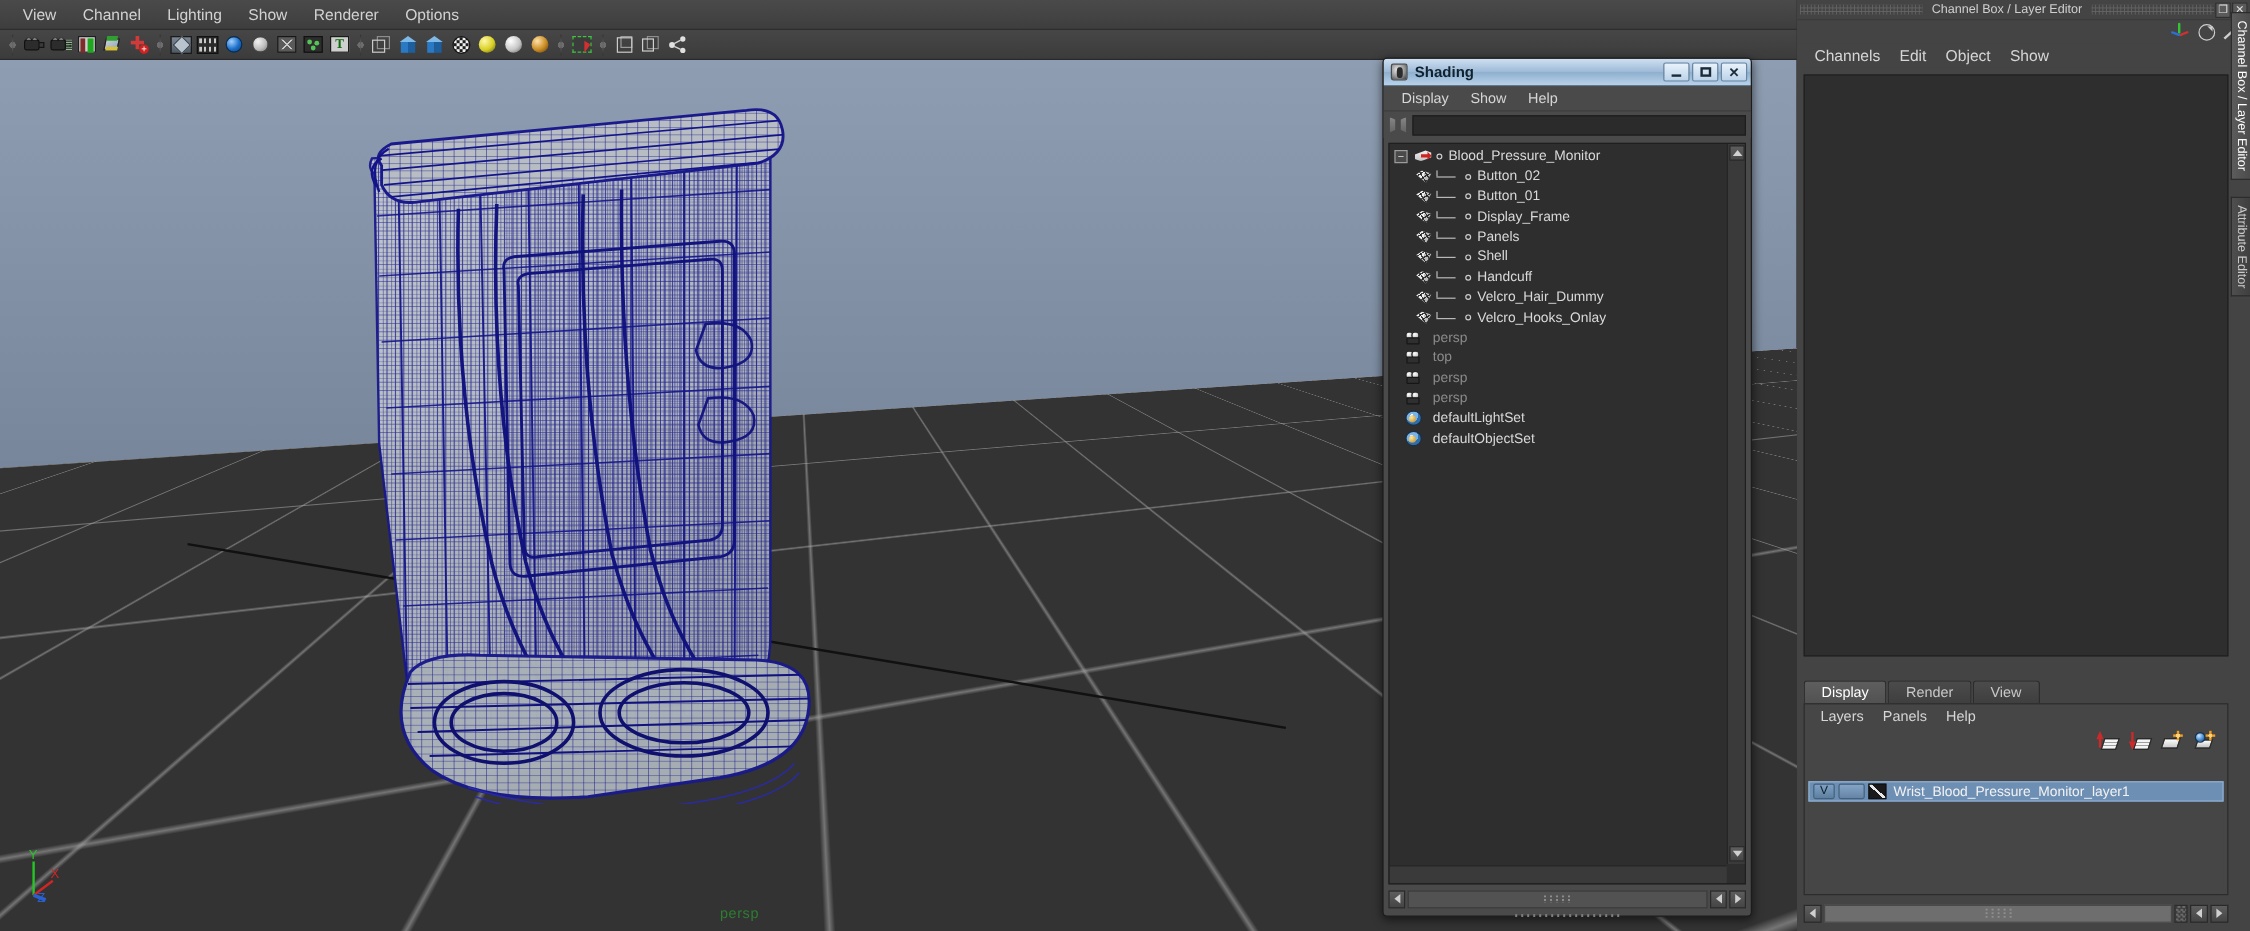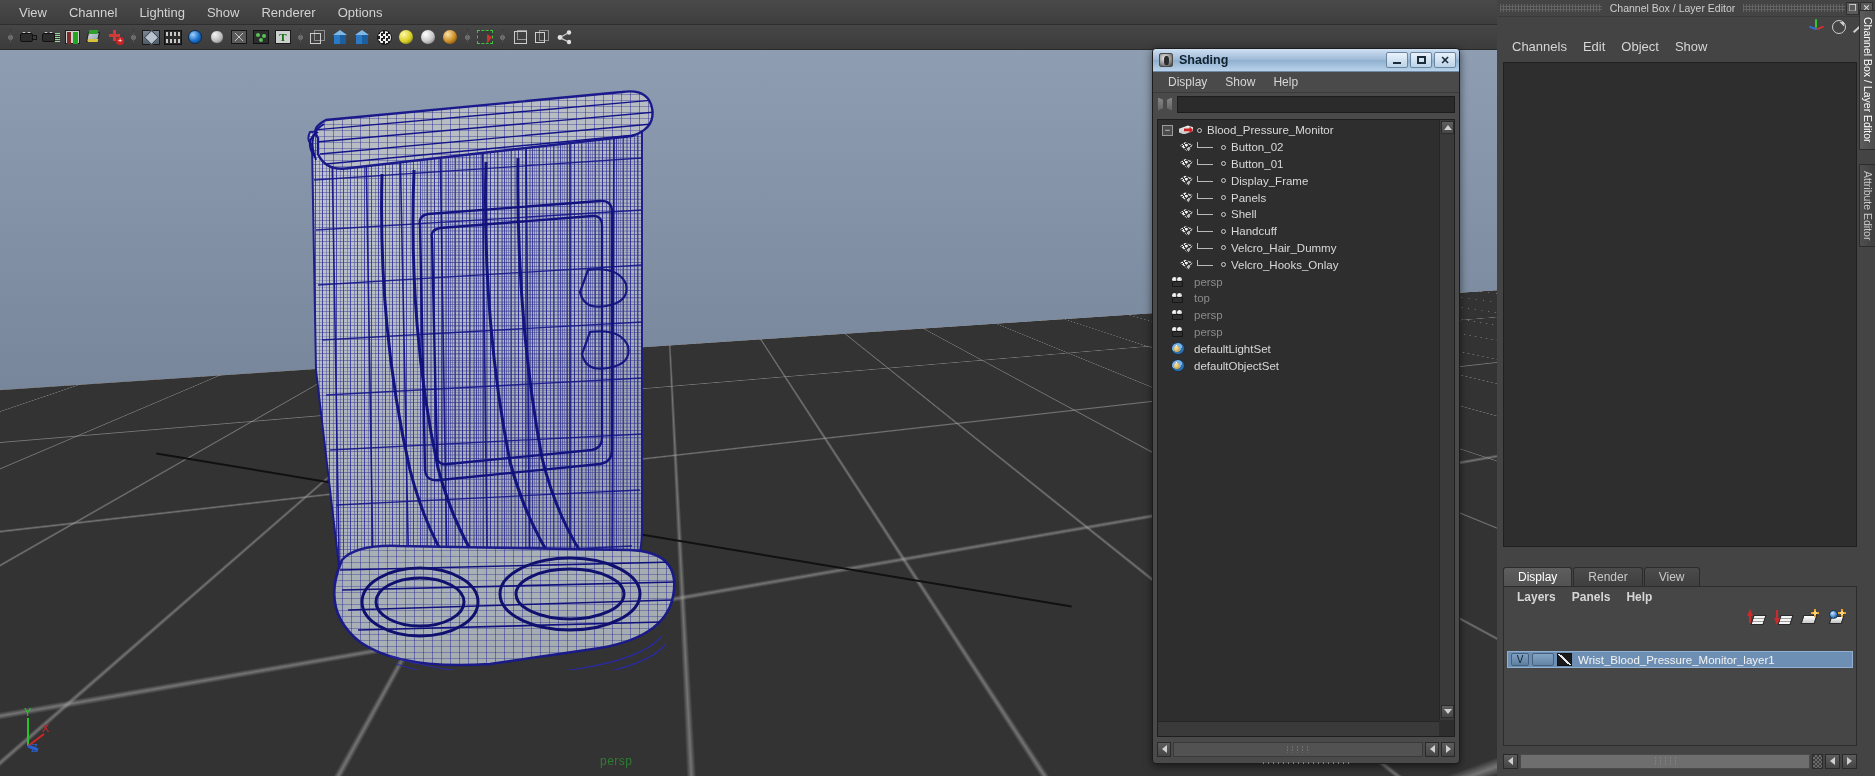--- a/index.html
+++ b/index.html
@@ -370,21 +370,21 @@
     background:linear-gradient(#4b4b4b,#3f3f3f); border:1px solid #2c2c2c;
     border-bottom:none; border-top-left-radius:3px; border-top-right-radius:3px;
     cursor:default;
   }
   .rp-tab.active { background:linear-gradient(#5e5e5e,#525252); color:#ffffff; }
 
   .rp-layerpanel {
     position:absolute; left:5px; top:586px; right:18px; bottom:30px;
     background:#464646; border:1px solid #2c2c2c;
   }
-  .lp-menubar { height:19px; display:flex; align-items:flex-end; padding-left:5px;font-weight:bold; }
+  .lp-menubar { height:19px; display:flex; align-items:flex-end; padding-left:5px; }
   .lp-menu { color:#d6d6d6; font-size:12px; padding:2px 8px; cursor:default; }
   .lp-tools { height:22px; display:flex; align-items:center; justify-content:flex-end; padding-right:10px; gap:9px; }
   .lt { width:18px;height:16px;position:relative; cursor:default; }
   .lt .stack{position:absolute;left:5px;bottom:0;width:13px;height:10px;
     background:linear-gradient(#f4f4f4 0 2px,#9f9f9f 2px 3px,#f4f4f4 3px 5px,#9f9f9f 5px 6px,#f4f4f4 6px 8px,#8a8a8a 8px 10px);
     transform:skewX(-18deg); border:1px solid #2a2a2a;}
   .lt .up{position:absolute;left:0;top:0;width:0;height:0;border-left:3px solid transparent;border-right:3px solid transparent;border-bottom:7px solid #cc2a2a;}
   .lt .upbar{position:absolute;left:2px;top:6px;width:2px;height:8px;background:#cc2a2a;}
   .lt .dn{position:absolute;left:0;bottom:0;width:0;height:0;border-left:3px solid transparent;border-right:3px solid transparent;border-top:7px solid #cc2a2a;}
   .lt .dnbar{position:absolute;left:2px;top:1px;width:2px;height:8px;background:#cc2a2a;}

